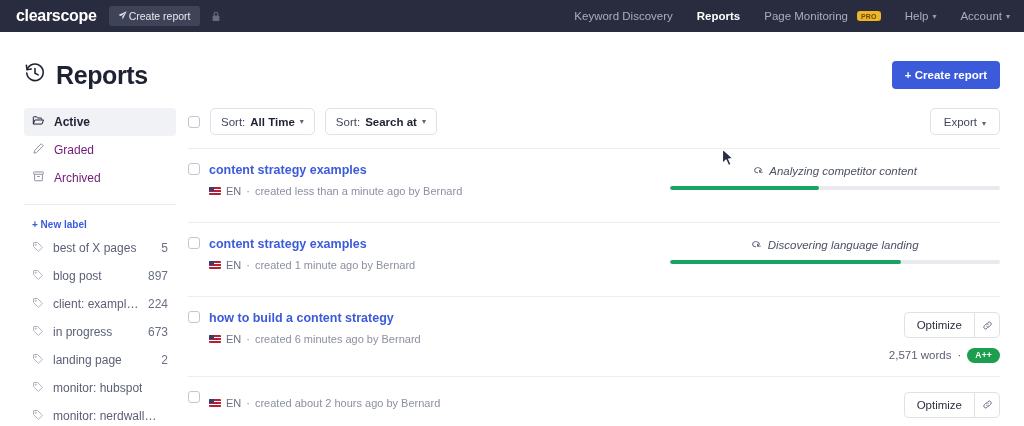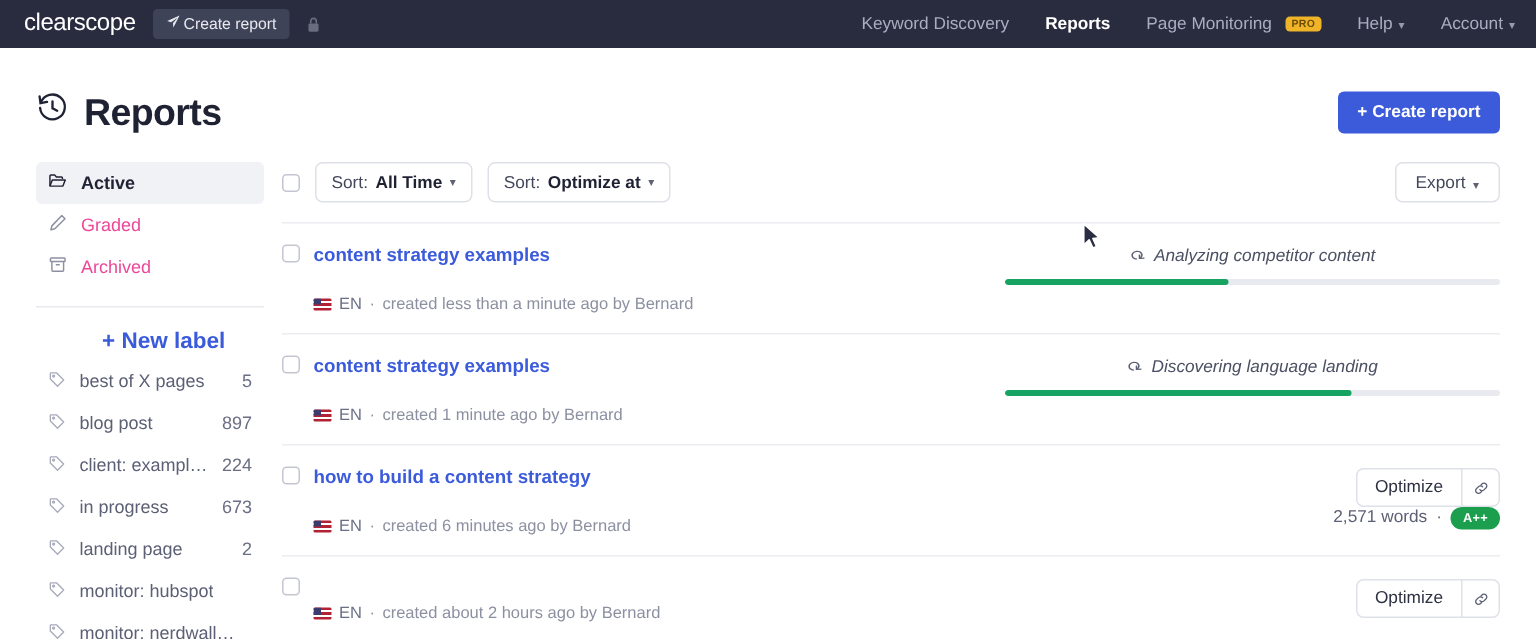--- a/index.html
+++ b/index.html
@@ -16,21 +16,21 @@
     height: 32px;
     background: #292c3f;
     display: flex;
     align-items: center;
     padding: 0 14px 0 16px;
     position: relative;
   }
   .brand {
     color: #ffffff;
     font-size: 16px;
-    font-weight: 400;
+    font-weight: 700;
     letter-spacing: -0.3px;
     margin-right: 12px;
   }
   .nav-create {
     display: flex;
     align-items: center;
     gap: 2px;
     background: #3f4358;
     color: #e8e9ef;
     font-size: 10.5px;
@@ -103,36 +103,35 @@
   
   .body-wrap { display: flex; padding: 14px 24px 0 24px; }
 
   
   .sidebar { width: 160px; flex: 0 0 160px; padding-right: 8px; }
   .side-item {
     display: flex;
     align-items: center;
     gap: 9px;
     font-size: 12px;
-    color: #ec4899;
+    color: #701a75;
     padding: 6px 8px;
     border-radius: 4px;
     cursor: pointer;
     white-space: nowrap;
   }
   .side-item.active { background: #f1f2f6; color: #1f2233; font-weight: 700; }
   .side-sep { height: 1px; background: #e8e9ee; margin: 12px 0 10px 0; }
   .new-label {
-    font-size: 15px;
+    font-size: 10px;
     color: #3b5bdb;
     font-weight: 600;
     padding: 4px 8px;
     cursor: pointer;
     display: block;
-    margin-left: 36px;
   }
   .label-item {
     display: flex;
     align-items: center;
     gap: 9px;
     font-size: 12px;
     color: #5c6075;
     padding: 6.5px 8px;
     border-radius: 4px;
     cursor: pointer;
@@ -205,21 +204,21 @@
     color: #3b5bdb;
     cursor: pointer;
     line-height: 1.25;
   }
   .row-meta {
     display: flex;
     align-items: center;
     gap: 5px;
     font-size: 11px;
     color: #8c90a1;
-    margin-top: 18px;
+    margin-top: 6px;
     white-space: nowrap;
   }
   .flag {
     width: 12px; height: 8px;
     border-radius: 1px;
     background: linear-gradient(#b22234 0 22%, #fff 22% 40%, #b22234 40% 62%, #fff 62% 80%, #b22234 80% 100%);
     position: relative;
     flex: 0 0 12px;
     overflow: hidden;
   }
@@ -282,20 +281,21 @@
     width: 26px;
     display: flex;
     align-items: center;
     justify-content: center;
     cursor: pointer;
   }
   .words-line {
     display: flex;
     align-items: center;
     gap: 6px;
+    margin-top: 10px;
     font-size: 11.5px;
     color: #5c6075;
   }
   .grade {
     background: #1c9e4f;
     color: #fff;
     font-size: 8.5px;
     font-weight: 700;
     border-radius: 999px;
     padding: 3px 8px;
@@ -487,21 +487,21 @@
 
 
       <div class="pill">
         <span>Sort:</span>
         <b>All Time</b>
         <span class="caret">▾</span>
       </div>
 
       <div class="pill">
         <span>Sort:</span>
-        <b>Optimize at</b>
+        <b>Search at</b>
         <span class="caret">▾</span>
       </div>
 
       <div class="pill export">
         <span>Export</span>
         <span class="caret">▾</span>
       </div>
     </div>
 
     <div class="row">

